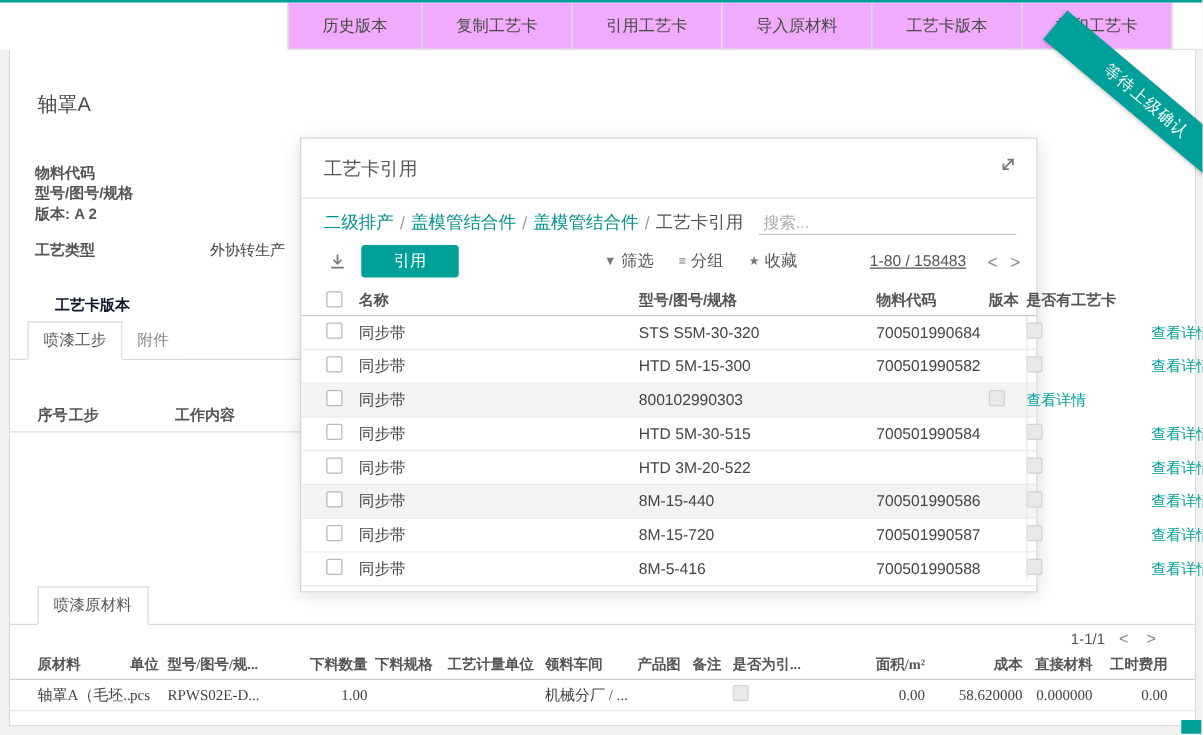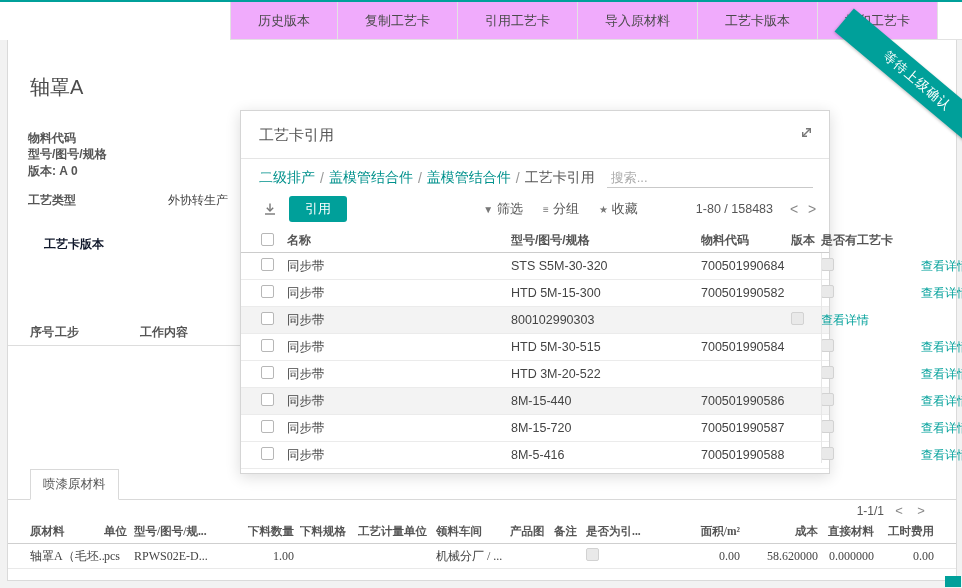--- a/index.html
+++ b/index.html
@@ -18,21 +18,21 @@
   .tb-btn.last{border-right:1px solid #e2e2e2;}
 
   
   .frame{position:absolute;left:7px;right:5px;top:40px;bottom:7px;background:#fff;border:1px solid #dadada;border-top:none;z-index:1;}
 
   
   .ribbon{position:absolute;top:66px;right:-50px;width:190px;transform:rotate(40deg);background:var(--accent);color:#fff;text-align:center;font-size:13px;letter-spacing:1px;padding:6px 0;z-index:3;box-shadow:0 1px 3px rgba(0,0,0,.25);}
 
   
   .abs{position:absolute;z-index:2;}
-  .f-title{left:30px;top:74px;font-size:20px;color:#4c4c4c;}
+  .f-title{left:30px;top:74px;font-size:16px;color:#4c4c4c;}
   .f-label{font-size:12px;font-weight:bold;color:#555;}
   .f-l1{left:28px;top:130px;}
   .f-l2{left:28px;top:146px;}
   .f-l3{left:28px;top:163px;}
   .f-l4{left:28px;top:192px;}
   .f-v4{left:168px;top:192px;font-size:12px;color:#444;}
   .f-l5{left:44px;top:210px;color:#0f172a;margin-top:26px;}
 
   .ftabs{left:8px;top:258px;width:232px;height:30px;border-bottom:1px solid #d9d9d9;padding-left:14px;display:flex;align-items:flex-end;}
   .ftab{font-size:12.5px;color:#555;padding:6px 12px;background:#fff;border:1px solid #d9d9d9;border-bottom:1px solid #fff;margin-bottom:-1px;cursor:pointer;}
@@ -47,25 +47,25 @@
   .modal-title{font-size:15px;color:#555;}
   .expand-icon{position:absolute;right:16px;top:14px;cursor:pointer;}
   .crumb-row{display:flex;align-items:center;padding:9px 10px 3px 18px;}
   .crumb{font-size:14px;color:var(--link);cursor:pointer;white-space:nowrap;font-family:Liberation Serif, serif;}
   .crumb.current{color:#555;cursor:default;}
   .sep{font-size:14px;color:#999;padding:0 5px;}
   .search-input{flex:1;margin-left:12px;margin-right:6px;border:none;border-bottom:1px solid #c9c9c9;font-size:13px;padding:2px 4px;color:#555;background:transparent;outline:none;font-family:inherit;min-width:60px;}
   .search-input::placeholder{color:#aaa;}
   .ctrl-row{display:flex;align-items:center;padding:5px 8px 7px 18px;}
   .icon-btn{border:none;background:none;cursor:pointer;color:#777;padding:2px 4px;margin-right:8px;display:flex;align-items:center;}
-  .ref-btn{background:var(--accent);color:#fff;border:none;border-radius:3px;padding:4px 16px;font-size:13px;cursor:pointer;font-family:Liberation Serif, serif;}
+  .ref-btn{background:var(--accent);color:#fff;border:none;border-radius:3px;padding:4px 26px;font-size:13px;cursor:pointer;font-family:Liberation Serif, serif;}
   .ctrl-spacer{flex:1;}
   .tool-lnk{border:none;background:none;font-size:13px;color:#555;cursor:pointer;margin-right:20px;font-family:inherit;display:flex;align-items:center;gap:4px;}
   .tool-ic{font-size:10px;color:#777;}
-  .pager-text{font-size:12.5px;color:#555;margin-left:38px;margin-right:12px;white-space:nowrap;}
+  .pager-text{font-size:12.5px;color:#555;margin-left:38px;margin-right:12px;white-space:nowrap;text-decoration:underline;}
   .pager-arrow{border:none;background:none;font-size:14px;color:#888;cursor:pointer;width:18px;font-family:inherit;}
 
   .mrow{display:grid;grid-template-columns:26px 224px 190px 90px 30px 100px 1fr;align-items:center;padding-left:20px;height:27px;border-bottom:1px solid #ebebeb;font-size:12.5px;color:#444;}
   .mhead{height:24px;border-bottom:1px solid #ccc;font-weight:bold;font-size:12px;color:#555;}
   .mrow.alt{background:#f3f3f3;}
   .cell{white-space:nowrap;overflow:hidden;text-overflow:ellipsis;padding-right:6px;}
   .cb{display:inline-block;width:13px;height:13px;border:1px solid #b7b7b7;border-radius:2px;background:#fff;cursor:pointer;}
   .cb.disabled{background:#e9e9e9;border-color:#d2d2d2;cursor:default;}
   .c-link{color:var(--accent);font-size:12px;cursor:pointer;text-decoration:none;white-space:nowrap;}
   .mscroll{position:absolute;right:7px;top:142px;bottom:10px;width:1px;background:#e6e6e6;}
@@ -101,25 +101,29 @@
     </div>
   </div>
 
   <div class="frame"></div>
 
   <div class="ribbon">等待上级确认</div>
 
   <div class="abs f-title">轴罩A</div>
   <div class="abs f-label f-l1">物料代码</div>
   <div class="abs f-label f-l2">型号/图号/规格</div>
-  <div class="abs f-label f-l3">版本: A 0</div>
+  <div class="abs f-label f-l3">版本: A 2</div>
   <div class="abs f-label f-l4">工艺类型</div>
   <div class="abs f-v4">外协转生产</div>
   <div class="abs f-label f-l5">工艺卡版本</div>
 
+  <div class="abs ftabs">
+    <span class="ftab">喷漆工步</span>
+    <span class="ftab inactive">附件</span>
+  </div>
 
   <div class="abs steps-head">
     <span class="sh1">序号</span>
     <span class="sh2">工步</span>
     <span>工作内容</span>
   </div>
 
   <div class="modal">
     <div class="modal-header">
       <span class="modal-title">工艺卡引用</span>

